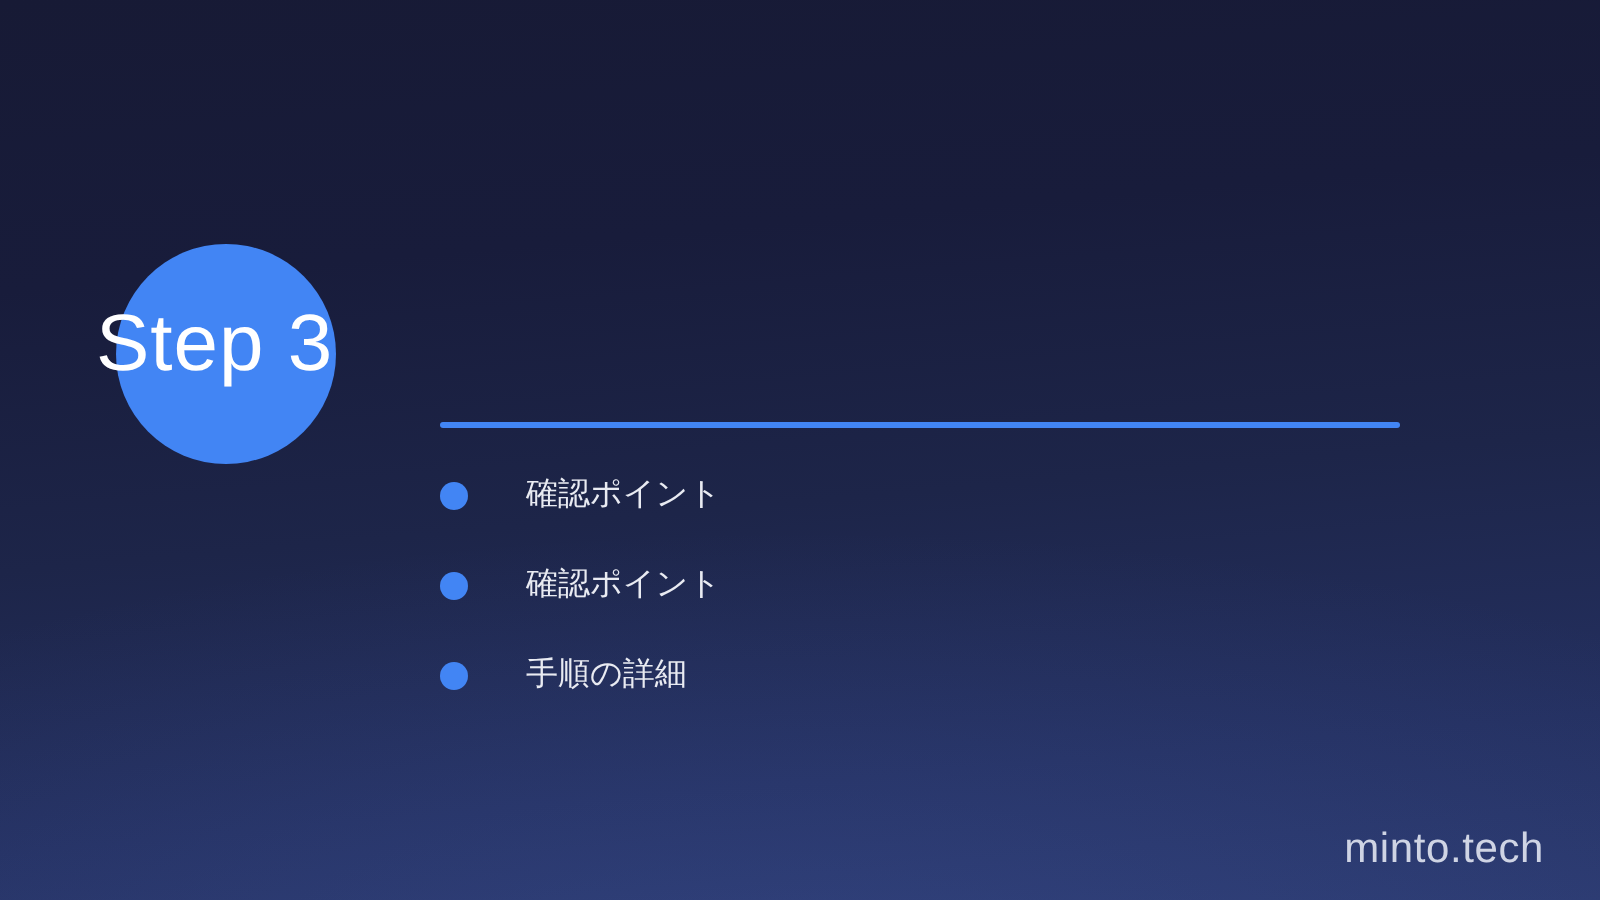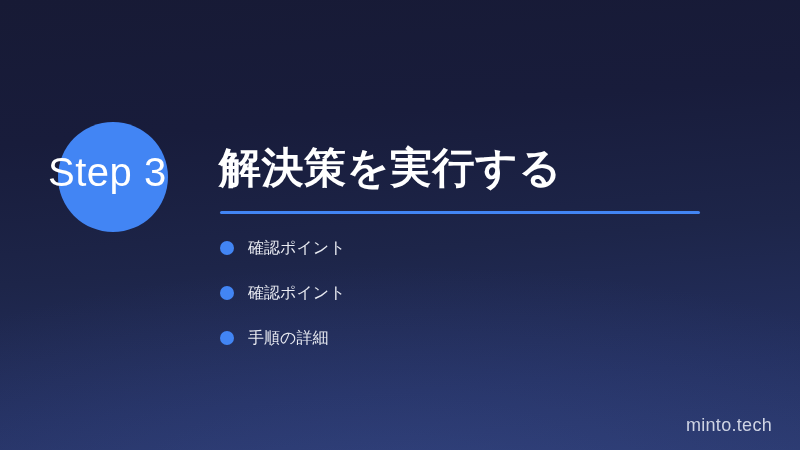--- a/index.html
+++ b/index.html
@@ -79,20 +79,21 @@
   #bullet-list {
     left: 220px;
     top: 234px;
     width: 470px;
   }
   .bullet-row {
     display: flex;
     align-items: center;
     height: 28px;
     margin-bottom: 17px;
+    gap: 15px;
   }
   .bullet-row:last-child { margin-bottom: 0; }
 
   .bullet-dot {
     width: 14px;
     height: 14px;
     border-radius: 50%;
     background: #4285f4;
     flex: 0 0 auto;
     margin-right: 14px;
@@ -102,37 +103,36 @@
     line-height: 20px;
     color: #e9ebf2;
     font-weight: 400;
     white-space: nowrap;
   }
 
   
   #footer-brand {
     right: 28px;
     top: 414px;
-    font-size: 18px;
+    font-size: 21px;
     line-height: 22px;
     color: #cfd4e4;
     letter-spacing: 0.3px;
     white-space: nowrap;
   }
 </style>
 </head>
 <body>
 
 <div id="slide">
 
   <div class="layer" id="step-badge-circle"></div>
 
   <div class="layer" id="step-label">Step 3</div>
 
-  <div class="layer" id="slide-title">解決策を実行する</div>
 
   <div class="layer" id="title-divider"></div>
 
   <div class="layer" id="bullet-list">
 
     <div class="bullet-row">
       <span class="bullet-dot"></span>
       <span class="bullet-text">確認ポイント</span>
     </div>
 

